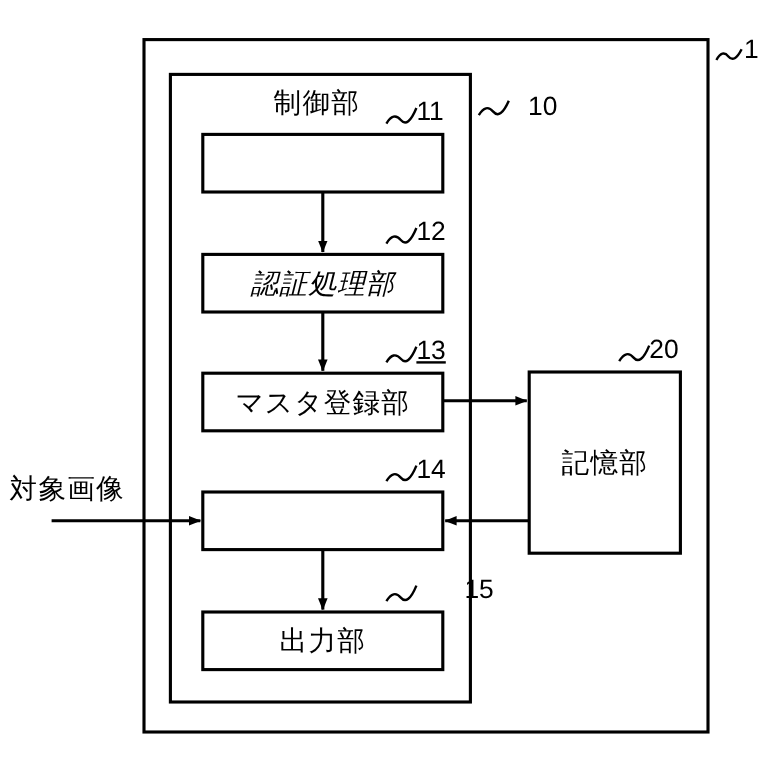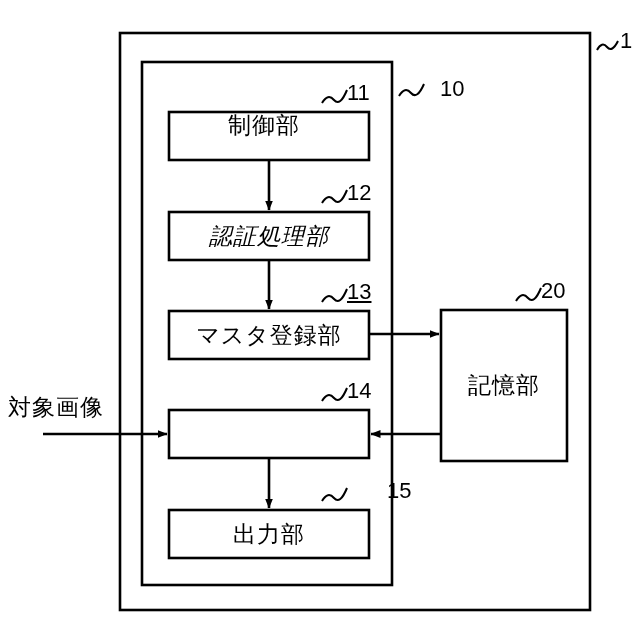--- a/index.html
+++ b/index.html
@@ -92,21 +92,21 @@
     <path d="M597,50 q5,-9 10,-3 q5,6 11,-6" fill="none" stroke="#000000" stroke-width="2"></path>
     <path d="M399,96 q6,-10 12,-3 q6,7 13,-9" fill="none" stroke="#000000" stroke-width="2"></path>
     <path d="M322,103 q6,-10 12,-3 q6,7 13,-10" fill="none" stroke="#000000" stroke-width="2"></path>
     <path d="M322,203 q6,-10 12,-3 q6,7 13,-10" fill="none" stroke="#000000" stroke-width="2"></path>
     <path d="M322,302 q6,-10 12,-3 q6,7 13,-10" fill="none" stroke="#000000" stroke-width="2"></path>
     <path d="M322,401 q6,-10 12,-3 q6,7 13,-10" fill="none" stroke="#000000" stroke-width="2"></path>
     <path d="M322,501 q6,-10 12,-3 q6,7 13,-10" fill="none" stroke="#000000" stroke-width="2"></path>
     <path d="M516,301 q6,-10 12,-3 q6,7 13,-10" fill="none" stroke="#000000" stroke-width="2"></path>
   </svg>
 
-  <div class="section-title" style="left:228px; top:70px;margin-top:40px;">制御部</div>
+  <div class="section-title" style="left:228px; top:70px;">制御部</div>
 
   <div class="box-label" style="left:169px; top:212px; width:200px; height:48px;font-style:italic;">認証処理部</div>
   <div class="box-label" style="left:169px; top:311px; width:200px; height:48px;">マスタ登録部</div>
   <div class="box-label" style="left:441px; top:310px; width:126px; height:151px;">記憶部</div>
   <div class="box-label" style="left:169px; top:510px; width:200px; height:48px;">出力部</div>
 
   <div class="free-label" style="left:8px; top:392px;">対象画像</div>
 
   <div class="ref-num" style="left:620px; top:28px;">1</div>
   <div class="ref-num" style="left:440px; top:76px;">10</div>

